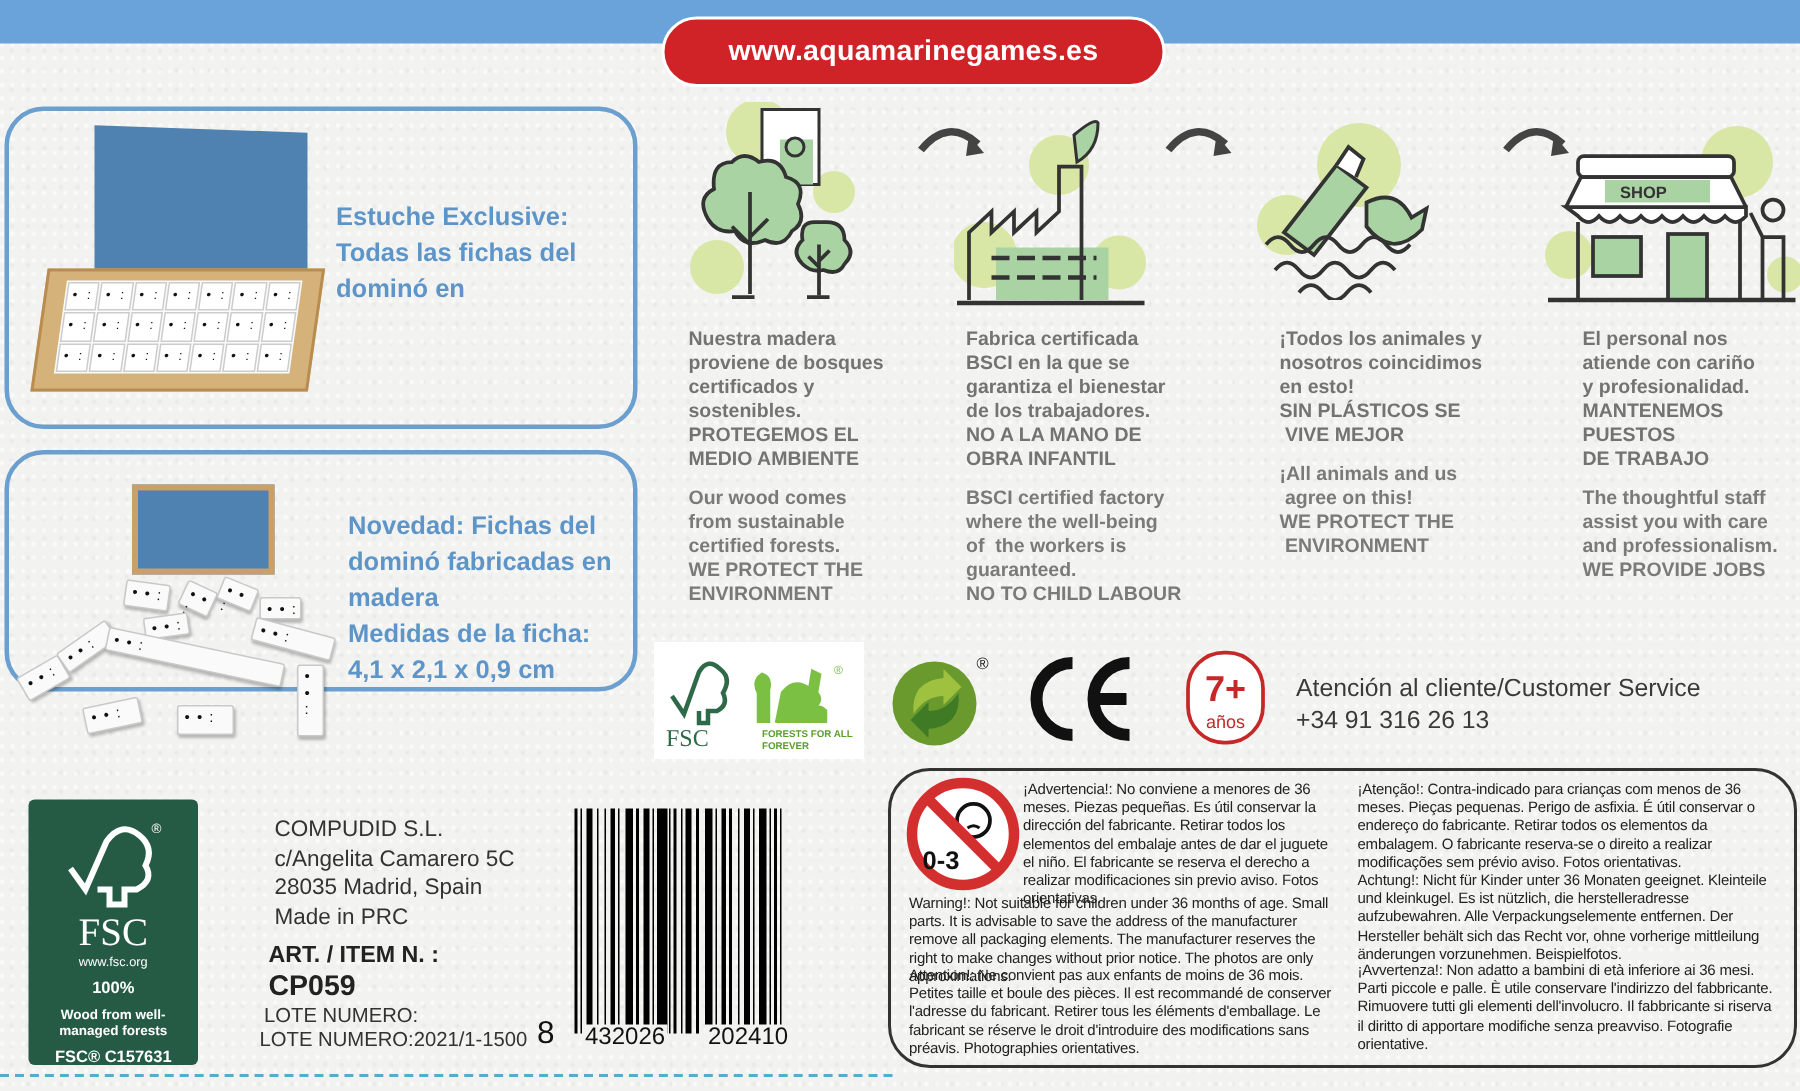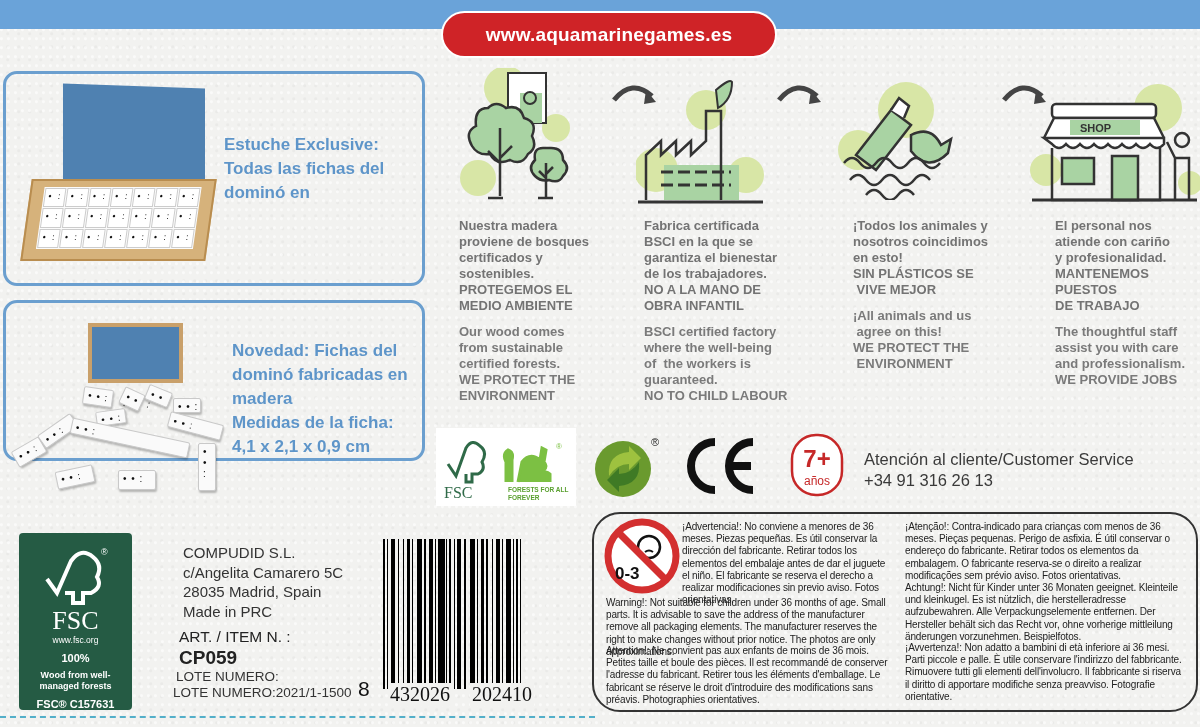--- a/index.html
+++ b/index.html
@@ -3,21 +3,21 @@
 <meta charset="utf-8">
 <style>
 *{box-sizing:border-box;margin:0;padding:0}
 html,body{width:1200px;height:727px;overflow:hidden}
 body{position:relative;font-family:"Liberation Sans",sans-serif;background:#f2f2f0;
  background-image:radial-gradient(circle at 20% 30%,rgba(255,255,255,.6) 0 1px,transparent 2px),radial-gradient(circle at 70% 60%,rgba(0,0,0,.03) 0 1px,transparent 2px);
  background-size:7px 9px,11px 13px}
 .topbar{position:absolute;left:0;top:0;width:1200px;height:29px;background:#6aa3d9}
 .url-pill{position:absolute;left:441px;top:11px;width:336px;height:47px;border-radius:24px;background:#cf2327;border:2px solid #fff;
  color:#fff;font-weight:bold;font-size:19px;display:flex;align-items:center;justify-content:center;letter-spacing:.2px}
-.promo{position:absolute;left:3px;width:422px;border:3px solid #6b9fcf;border-radius:14px}
+.promo{position:absolute;left:3px;width:422px;border:3px solid #6b9fcf;border-radius:26px}
 .promo1{top:71px;height:215px}
 .promo2{top:300px;height:161px}
 .promo-text{position:absolute;color:#5e95c9;font-weight:bold;font-size:17px;line-height:24px}
 .promo1 .promo-text{left:218px;top:59px}
 .promo2 .promo-text{left:226px;top:36px;font-size:17px}
 .box-photo{position:absolute}
 .lid{position:absolute;background:#4f81b1}
 .tray{position:absolute;background:#d6b27b;border:2px solid #b98d4f}
 .tray-inner{position:absolute;background:#fbfbfb;display:grid;grid-template-columns:repeat(7,1fr);gap:1px;padding:1px}
 .tile{background:#fff;border:1px solid #ccc;position:relative}
@@ -37,27 +37,27 @@
 .ce-logo{position:absolute;left:245px;top:8px}
 .age-badge{position:absolute;left:354px;top:5px}
 .cs-text{position:absolute;left:428px;top:21px;color:#3a3a3a;font-size:16.5px;line-height:21px;white-space:nowrap}
 .fsc-big{position:absolute;left:19px;top:533px;width:113px;height:177px;background:#255b44;border-radius:4px;color:#fff;text-align:center}
 .fsc-big .site{font-size:8.5px;margin-top:2px}
 .fsc-big .pct{font-size:11px;font-weight:bold;margin-top:7px}
 .fsc-big .wood{font-size:9px;font-weight:bold;line-height:11px;margin-top:6px}
 .fsc-big .code{font-size:11px;font-weight:bold;margin-top:6px}
 .company{position:absolute;left:183px;top:543px;color:#333;font-size:15px;line-height:19.5px}
 .art{position:absolute;left:179px;top:628px;color:#222}
-.art .lbl{font-size:15.5px;font-weight:normal}
+.art .lbl{font-size:15.5px;font-weight:bold}
 .art .num{font-size:19px;font-weight:bold;margin-top:1px}
 .art .lote{font-size:13.5px;line-height:16px;color:#333}
 .barcode{position:absolute;left:358px;top:537px;width:210px;height:170px}
 .bc-bars{position:absolute;left:25px;top:2px;height:150px;display:flex}
 .bc-bars span{height:100%;background:#000}
-.bc-digits{position:absolute;top:146px;font-family:Liberation Serif, serif;font-size:20px;color:#111}
+.bc-digits{position:absolute;top:146px;font-family:Liberation Sans, sans-serif;font-size:16px;color:#111}
 .dash{position:absolute;left:0;top:716px;width:595px;border-top:2px dashed #53afc9}
 .warn-box{position:absolute;left:592px;top:512px;width:606px;height:200px;border:2px solid #333;border-radius:28px}
 .warn-text{position:absolute;font-family:"Liberation Sans",sans-serif;font-size:10px;line-height:12.2px;color:#222;letter-spacing:-.15px}
 .no-sign{position:absolute;left:9px;top:3px}
 </style>
 </head>
 <body>
 
 <div class="topbar"></div>
 <div class="url-pill">

